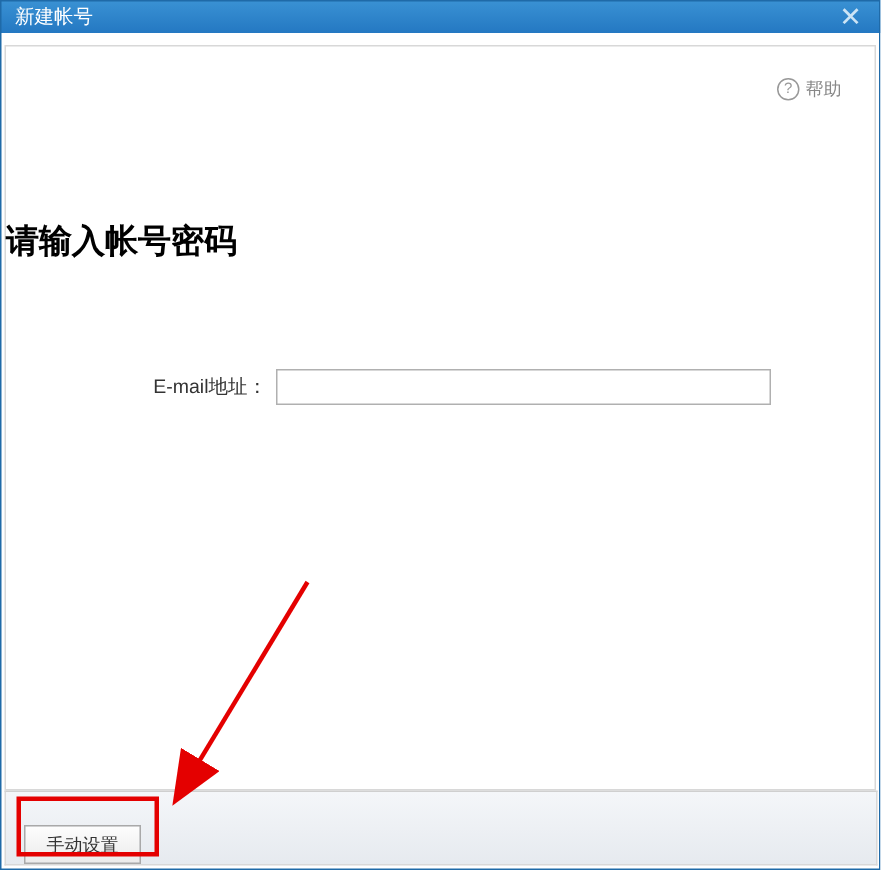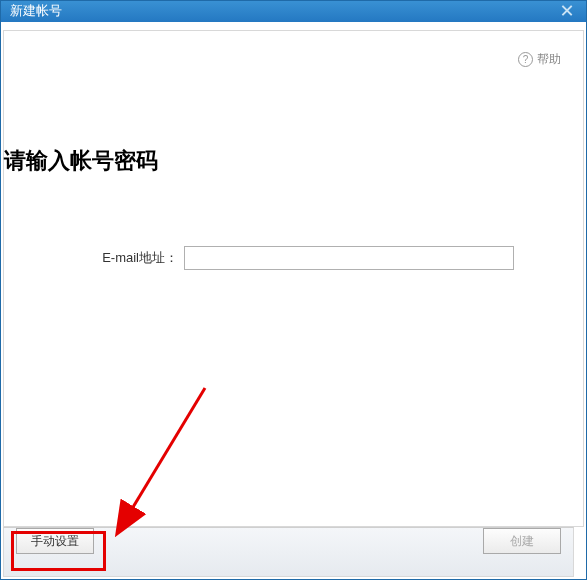--- a/index.html
+++ b/index.html
@@ -91,28 +91,28 @@
       width: 330px;
       height: 24px;
       border: 1px solid #b0b0b0;
       background: #fff;
       padding: 2px 6px;
       font-size: 13px;
     }
     .bottom-bar {
       position: absolute;
       left: 3px;
-      right: 13px;
+      right: 2px;
       bottom: 3px;
       height: 50px;
       background: linear-gradient(to bottom, #f4f6f9, #e6eaef);
       border: 1px solid #d8d8d8;
       border-top: 1px solid #cfcfcf;
       display: flex;
-      align-items: flex-start;
+      align-items: flex-end;
       padding: 0 12px;
     }
     .btn {
       height: 26px;
       min-width: 78px;
       background: linear-gradient(to bottom, #fdfdfd, #ebebeb);
       border: 1px solid #a9a9a9;
       font-size: 12px;
       color: #333;
       cursor: pointer;
@@ -166,21 +166,20 @@
     <div class="form-row">
       <div class="form-label">E-mail地址：</div>
       <input type="text" class="form-input" value="" style="">
     </div>
   </div>
 </div>
 
 <div class="bottom-bar">
   <button class="btn">手动设置</button>
   <div class="btn-group-right">
-    <button class="btn btn-disabled">创建</button>
   </div>
 </div>
 
 <div class="highlight-box" style="left:11px; bottom:9px; width:95px; height:40px;"></div>
 
 <svg class="arrow-svg" style="left:100px; top:380px; width:120px; height:170px;">
   <defs>
     <marker id="arrowhead" markerWidth="12" markerHeight="10" refX="10" refY="5" orient="auto">
       <polygon points="0 0, 12 5, 0 10" fill="#e40000"></polygon>
     </marker>

